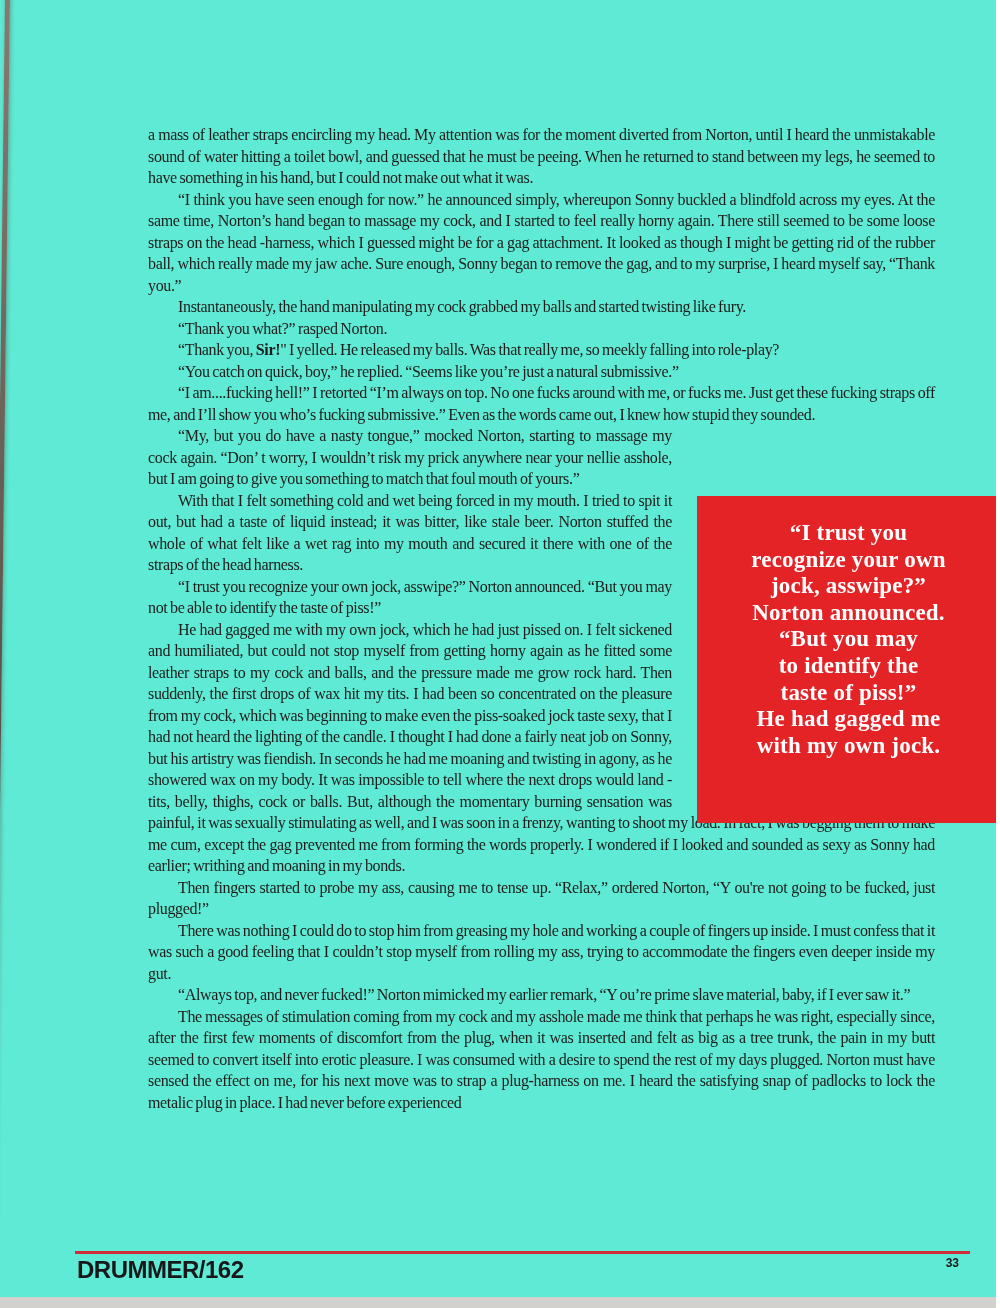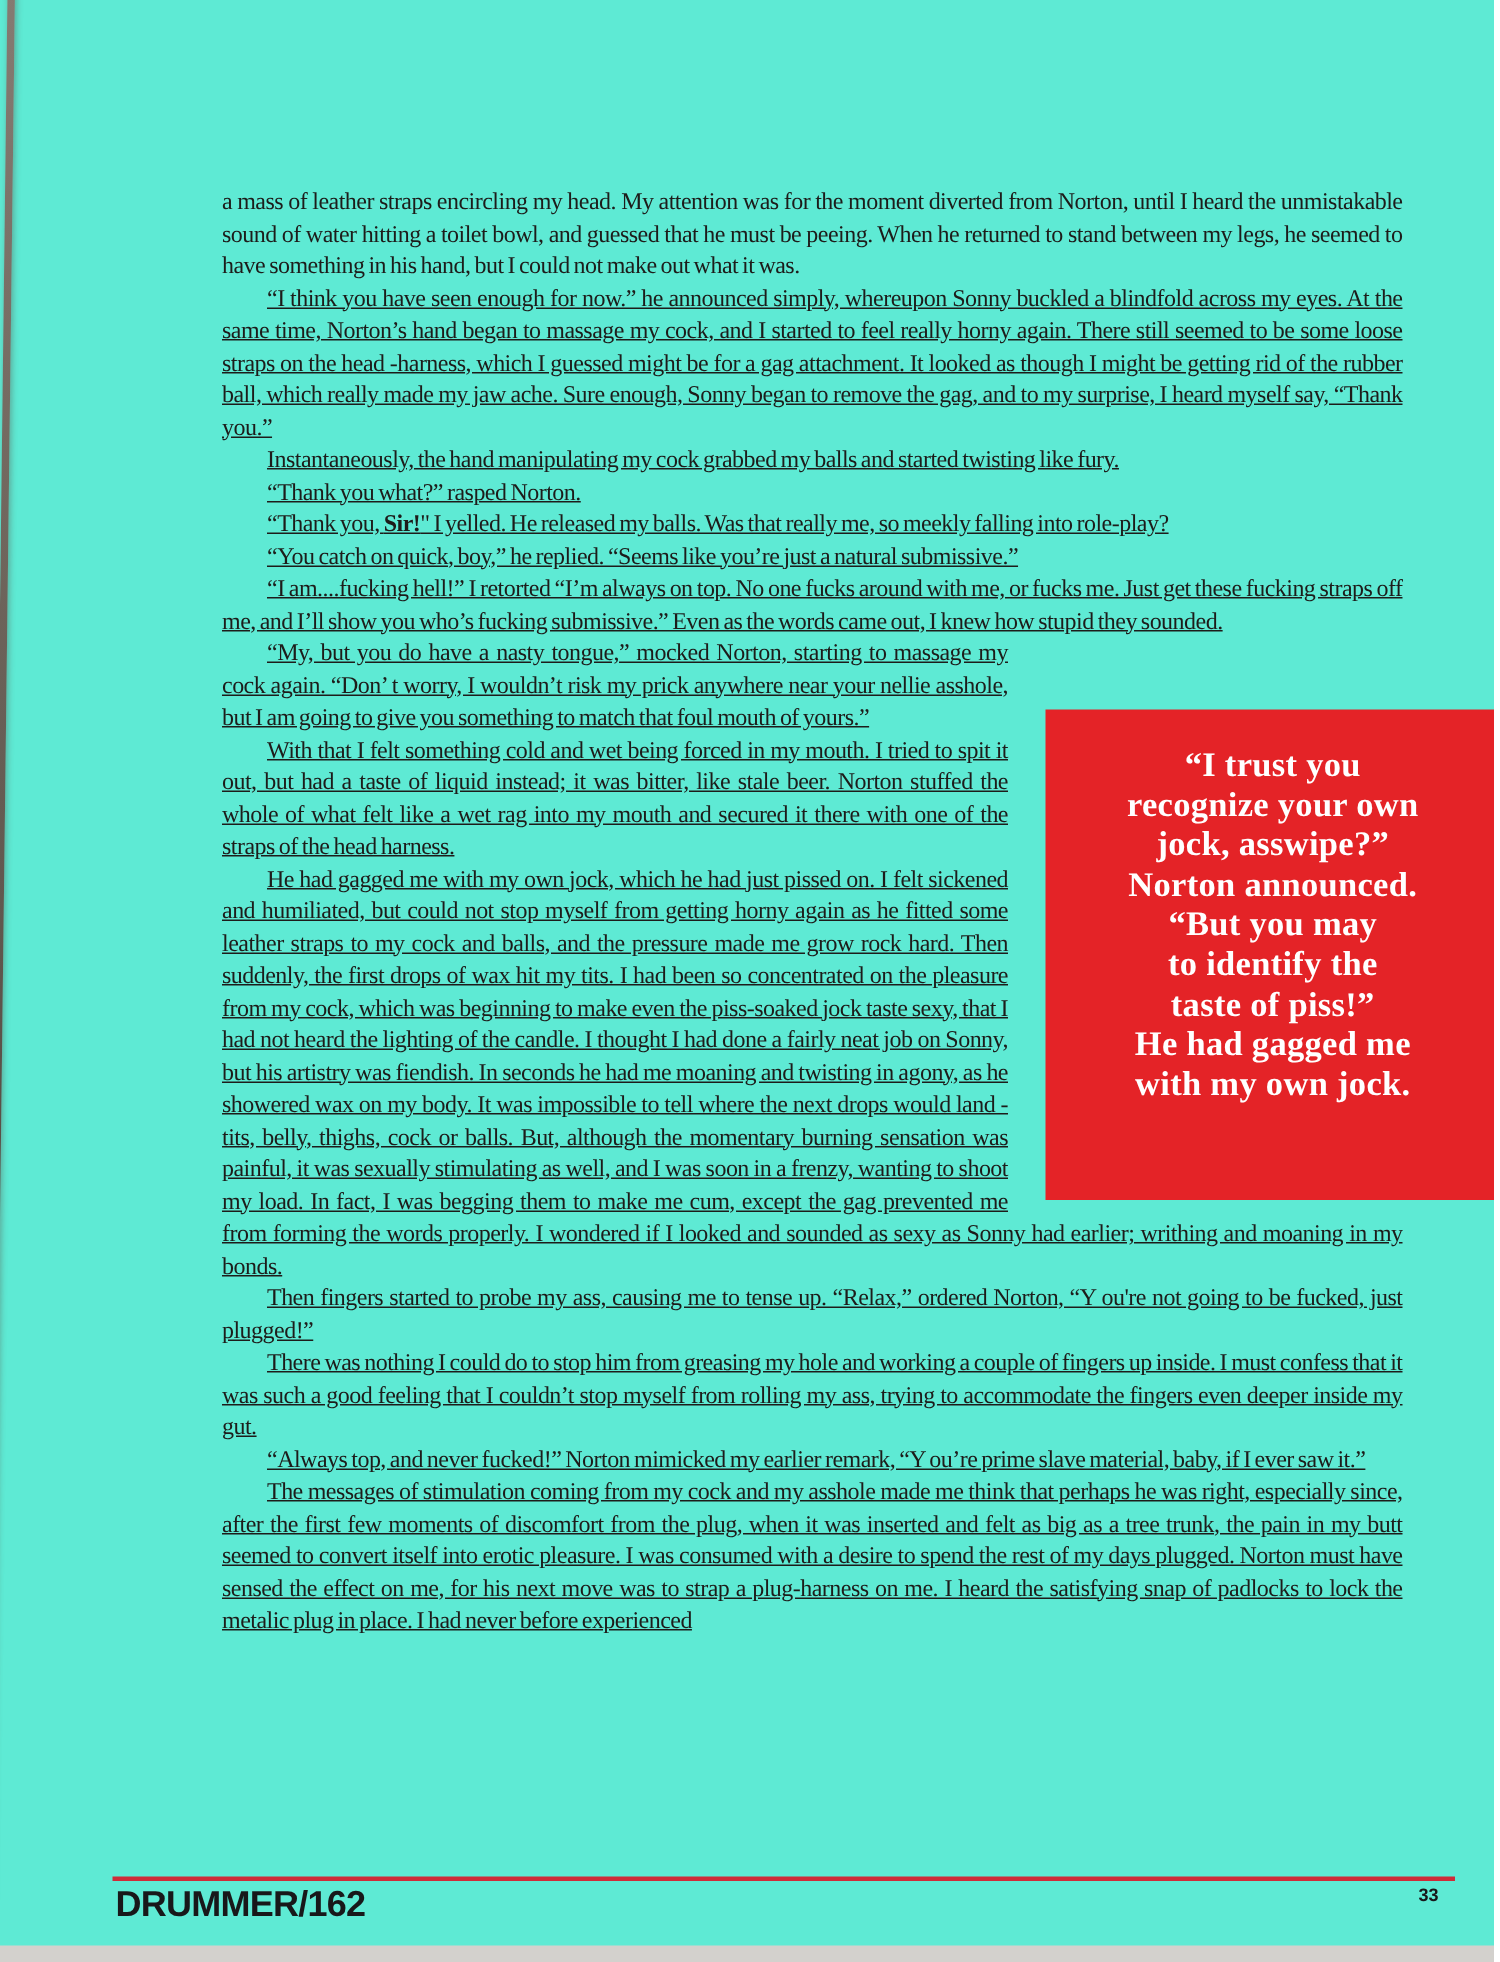--- a/index.html
+++ b/index.html
@@ -31,30 +31,30 @@
     box-sizing: border-box;
     padding: 0 65px 0 148px;
     font-size: 16px;
     line-height: 21.5px;
     letter-spacing: -0.35px;
     word-spacing: -1px;
     color: #1d1c1a;
     text-align: justify;
   }
   .article p { margin: 0; }
-  .article p.ind { text-indent: 30px; text-decoration: underline; }
+  .article p.ind { text-indent: 30px; }
   .quote-spacer {
     float: right;
     width: 263px;
     height: 382px;
   }
   .pullquote {
     position: absolute;
     left: 697px;
-    top: 473px;
+    top: 496px;
     width: 303px;
     height: 327px;
     box-sizing: border-box;
     padding: 24px 10px 0 10px;
     background: #e42327;
     color: #ffffff;
     font-weight: bold;
     font-size: 23px;
     line-height: 26.6px;
     letter-spacing: 0.2px;
@@ -108,20 +108,21 @@
     <p>a mass of leather straps encircling my head. My attention was for the moment diverted from Norton, until I heard the unmistakable sound of water hitting a toilet bowl, and guessed that he must be peeing. When he returned to stand between my legs, he seemed to have something in his hand, but I could not make out what it was.</p>
     <p class="ind">“I think you have seen enough for now.” he announced simply, whereupon Sonny buckled a blindfold across my eyes. At the same time, Norton’s hand began to massage my cock, and I started to feel really horny again. There still seemed to be some loose straps on the head -harness, which I guessed might be for a gag attachment. It looked as though I might be getting rid of the rubber ball, which really made my jaw ache. Sure enough, Sonny began to remove the gag, and to my surprise, I heard myself say, “Thank you.”</p>
     <p class="ind">Instantaneously, the hand manipulating my cock grabbed my balls and started twisting like fury.</p>
     <p class="ind">“Thank you what?” rasped Norton.</p>
     <p class="ind"><span>“Thank you, </span><b>Sir!</b><span>" I yelled. He released my balls. Was that really me, so meekly falling into role-play?</span></p>
     <p class="ind">“You catch on quick, boy,” he replied. “Seems like you’re just a natural submissive.”</p>
     <p class="ind">“I am....fucking hell!” I retorted “I’m always on top. No one fucks around with me, or fucks me. Just get these fucking straps off me, and I’ll show you who’s fucking submissive.” Even as the words came out, I knew how stupid they sounded.</p>
     <div class="quote-spacer"></div>
     <p class="ind">“My, but you do have a nasty tongue,” mocked Norton, starting to massage my cock again. “Don’ t worry, I wouldn’t risk my prick anywhere near your nellie asshole, but I am going to give you something to match that foul mouth of yours.”</p>
     <p class="ind">With that I felt something cold and wet being forced in my mouth. I tried to spit it out, but had a taste of liquid instead; it was bitter, like stale beer. Norton stuffed the whole of what felt like a wet rag into my mouth and secured it there with one of the straps of the head harness.</p>
+    <p class="ind">“I trust you recognize your own jock, asswipe?” Norton announced. “But you may not be able to identify the taste of piss!”</p>
     <p class="ind">He had gagged me with my own jock, which he had just pissed on. I felt sickened and humiliated, but could not stop myself from getting horny again as he fitted some leather straps to my cock and balls, and the pressure made me grow rock hard. Then suddenly, the first drops of wax hit my tits. I had been so concentrated on the pleasure from my cock, which was beginning to make even the piss-soaked jock taste sexy, that I had not heard the lighting of the candle. I thought I had done a fairly neat job on Sonny, but his artistry was fiendish. In seconds he had me moaning and twisting in agony, as he showered wax on my body. It was impossible to tell where the next drops would land - tits, belly, thighs, cock or balls. But, although the momentary burning sensation was painful, it was sexually stimulating as well, and I was soon in a frenzy, wanting to shoot my load. In fact, I was begging them to make me cum, except the gag prevented me from forming the words properly. I wondered if I looked and sounded as sexy as Sonny had earlier; writhing and moaning in my bonds.</p>
     <p class="ind">Then fingers started to probe my ass, causing me to tense up. “Relax,” ordered Norton, “Y ou're not going to be fucked, just plugged!”</p>
     <p class="ind">There was nothing I could do to stop him from greasing my hole and working a couple of fingers up inside. I must confess that it was such a good feeling that I couldn’t stop myself from rolling my ass, trying to accommodate the fingers even deeper inside my gut.</p>
     <p class="ind">“Always top, and never fucked!” Norton mimicked my earlier remark, “Y ou’re prime slave material, baby, if I ever saw it.”</p>
     <p class="ind">The messages of stimulation coming from my cock and my asshole made me think that perhaps he was right, especially since, after the first few moments of discomfort from the plug, when it was inserted and felt as big as a tree trunk, the pain in my butt seemed to convert itself into erotic pleasure. I was consumed with a desire to spend the rest of my days plugged. Norton must have sensed the effect on me, for his next move was to strap a plug-harness on me. I heard the satisfying snap of padlocks to lock the metalic plug in place. I had never before experienced</p>
   </div>
 
   <div class="pullquote">
     <div>“I trust you</div>
     <div>recognize your own</div>

